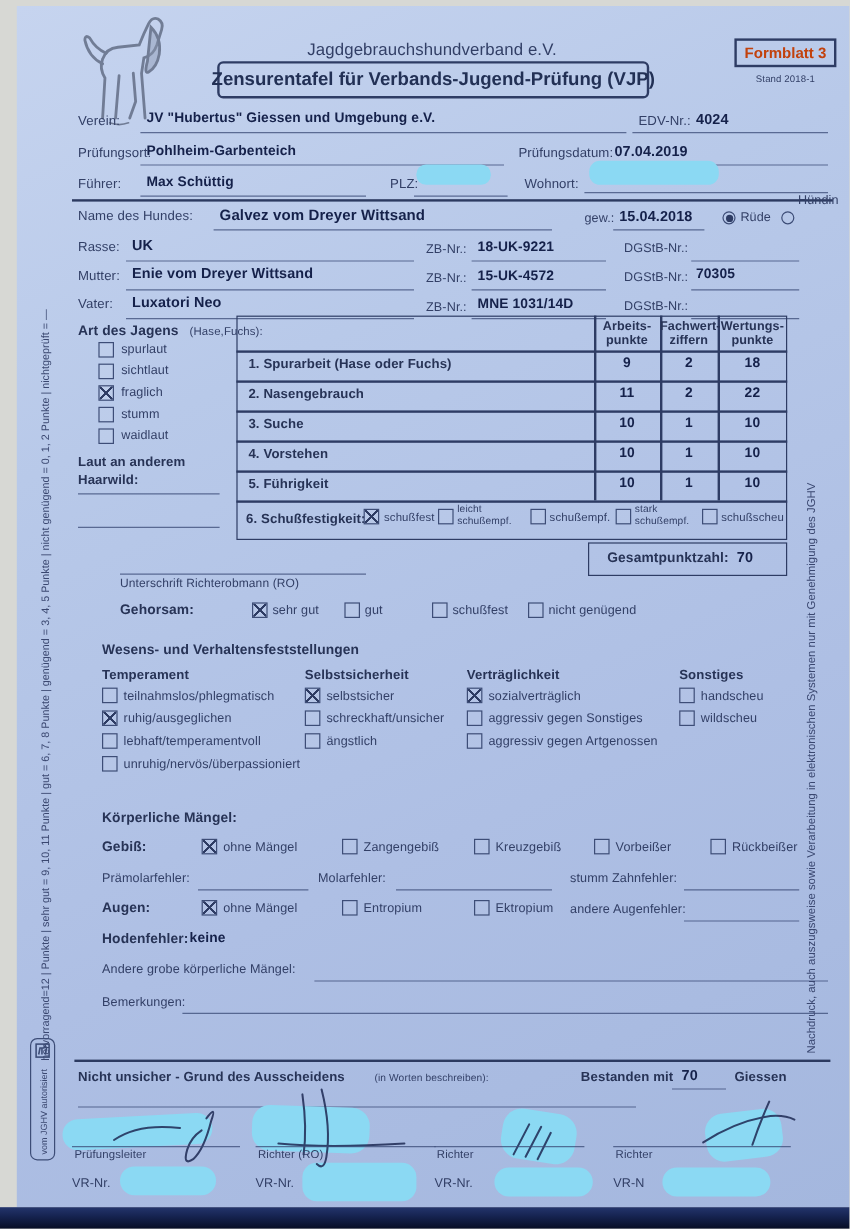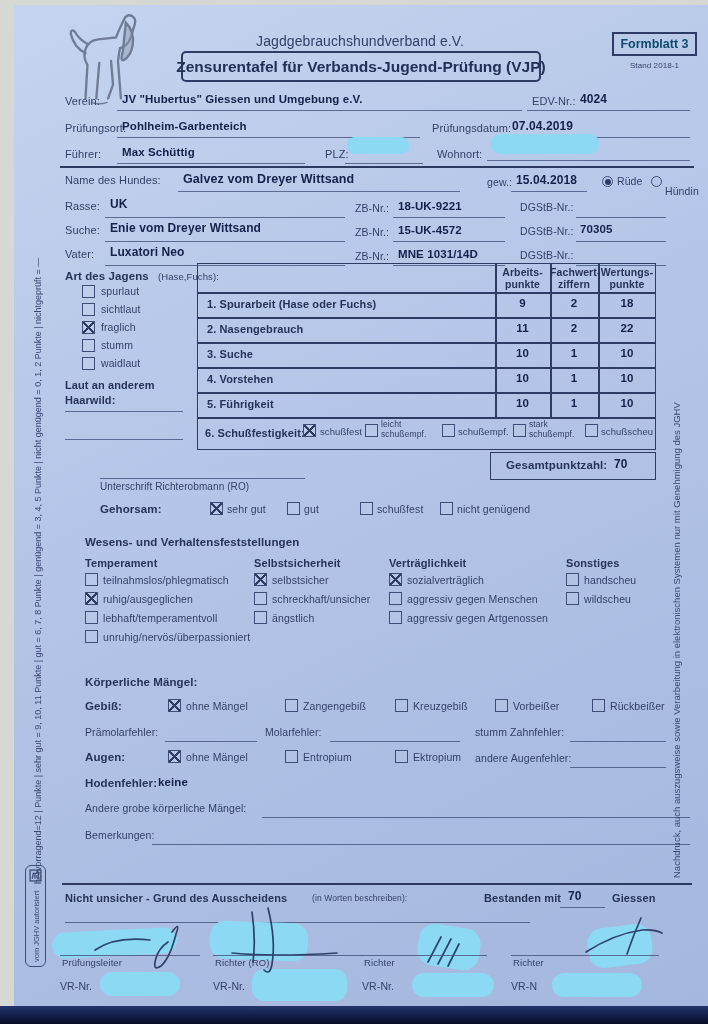--- a/index.html
+++ b/index.html
@@ -46,21 +46,21 @@
     <path d="M30 50 Q18 44 15 30 Q15 25 19 28 Q24 37 33 41"></path>
     <path d="M71 19 Q80 28 78 42 Q76 53 69 57 Q65 59 68 48 Z" fill="#7c87a0" fill-opacity=".45"></path>
     <path d="M36 100 q8 3 16 0" stroke-width="1.4"></path>
   </g>
 </svg>
 <div class="t" style="left:200px;top:33px;width:320px;text-align:center;font-size:14px">Jagdgebrauchshundverband e.V.</div>
 <div class="box" style="left:181px;top:51px;width:360px;height:31px;border-radius:5px">
   <span style="font-weight:700;font-size:15.5px;color:#223055;white-space:nowrap">Zensurentafel für Verbands-Jugend-Prüfung (VJP)</span>
 </div>
 <div class="box" style="left:612px;top:32px;width:85px;height:24px">
-  <span style="font-weight:700;font-size:12.5px;color:#0c4a6e;white-space:nowrap">Formblatt 3</span>
+  <span style="font-weight:700;font-size:12.5px;color:#c2410c;white-space:nowrap">Formblatt 3</span>
 </div>
 <div class="t s8" style="left:612px;top:61px;width:85px;text-align:center">Stand 2018-1</div>
 
 <span class="t" style="left:65px;top:95px">Verein:</span>
 <span class="t hv" style="left:122px;top:93px;font-size:11.5px">JV "Hubertus" Giessen und Umgebung e.V.</span>
 <div class="ul" style="left:117px;top:110px;width:405px"></div>
 <span class="t" style="left:532px;top:95px">EDV-Nr.:</span>
 <span class="t hv" style="left:580px;top:93px">4024</span>
 <div class="ul" style="left:527px;top:110px;width:163px"></div>
 
@@ -84,32 +84,32 @@
 
 <span class="t" style="left:65px;top:174px">Name des Hundes:</span>
 <span class="t hv" style="left:183px;top:172px;font-size:12.5px">Galvez vom Dreyer Wittsand</span>
 <div class="ul" style="left:178px;top:191px;width:282px"></div>
 <span class="t s10" style="left:487px;top:176px">gew.:</span>
 <span class="t hv" style="left:516px;top:174px">15.04.2018</span>
 <div class="ul" style="left:511px;top:191px;width:76px"></div>
 <span class="radio on" style="left:602px;top:176px"></span>
 <span class="t s10" style="left:617px;top:175px">Rüde</span>
 <span class="radio" style="left:651px;top:176px"></span>
-<span class="t s10" style="left:665px;top:185px">Hündin</span>
+<span class="t s10" style="left:665px;top:161px">Hündin</span>
 
 <span class="t" style="left:65px;top:200px">Rasse:</span>
 <span class="t hv" style="left:110px;top:198px">UK</span>
 <div class="ul" style="left:105px;top:217px;width:240px"></div>
 <span class="t s10" style="left:355px;top:202px">ZB-Nr.:</span>
 <span class="t hv" style="left:398px;top:200px;font-size:11.5px">18-UK-9221</span>
 <div class="ul" style="left:393px;top:217px;width:112px"></div>
 <span class="t s10" style="left:520px;top:201px">DGStB-Nr.:</span>
 <div class="ul" style="left:576px;top:217px;width:90px"></div>
 
-<span class="t" style="left:65px;top:224px">Suche:</span>
+<span class="t" style="left:65px;top:224px">Mutter:</span>
 <span class="t hv" style="left:110px;top:222px">Enie vom Dreyer Wittsand</span>
 <div class="ul" style="left:105px;top:241px;width:240px"></div>
 <span class="t s10" style="left:355px;top:226px">ZB-Nr.:</span>
 <span class="t hv" style="left:398px;top:224px;font-size:11.5px">15-UK-4572</span>
 <div class="ul" style="left:393px;top:241px;width:112px"></div>
 <span class="t s10" style="left:520px;top:225px">DGStB-Nr.:</span>
 <span class="t hv" style="left:580px;top:223px;font-size:11.5px">70305</span>
 <div class="ul" style="left:576px;top:241px;width:90px"></div>
 
 <span class="t" style="left:65px;top:248px">Vater:</span>
@@ -230,21 +230,21 @@
 <span class="cb on" style="left:254px;top:573px"></span>
 <span class="t s10" style="left:272px;top:574px">selbstsicher</span>
 <span class="cb" style="left:254px;top:592px"></span>
 <span class="t s10" style="left:272px;top:593px">schreckhaft/unsicher</span>
 <span class="cb" style="left:254px;top:611px"></span>
 <span class="t s10" style="left:272px;top:612px">ängstlich</span>
 
 <span class="cb on" style="left:389px;top:573px"></span>
 <span class="t s10" style="left:407px;top:574px">sozialverträglich</span>
 <span class="cb" style="left:389px;top:592px"></span>
-<span class="t s10" style="left:407px;top:593px">aggressiv gegen Menschen</span>
+<span class="t s10" style="left:407px;top:593px">aggressiv gegen Sonstiges</span>
 <span class="cb" style="left:389px;top:611px"></span>
 <span class="t s10" style="left:407px;top:612px">aggressiv gegen Artgenossen</span>
 
 <span class="cb" style="left:566px;top:573px"></span>
 <span class="t s10" style="left:584px;top:574px">handscheu</span>
 <span class="cb" style="left:566px;top:592px"></span>
 <span class="t s10" style="left:584px;top:593px">wildscheu</span>
 
 <span class="t b s115" style="left:85px;top:676px">Körperliche Mängel:</span>
 <span class="t b s115" style="left:85px;top:700px">Gebiß:</span>

